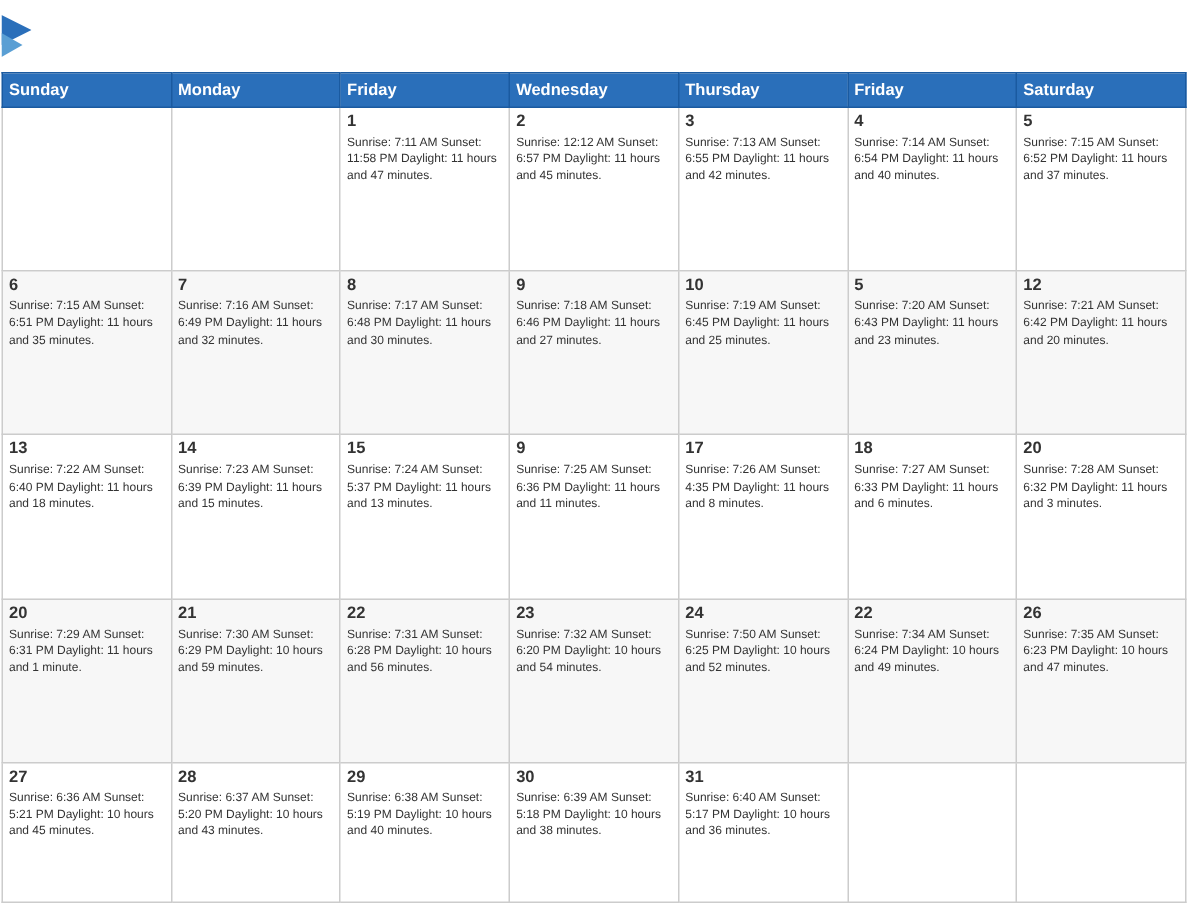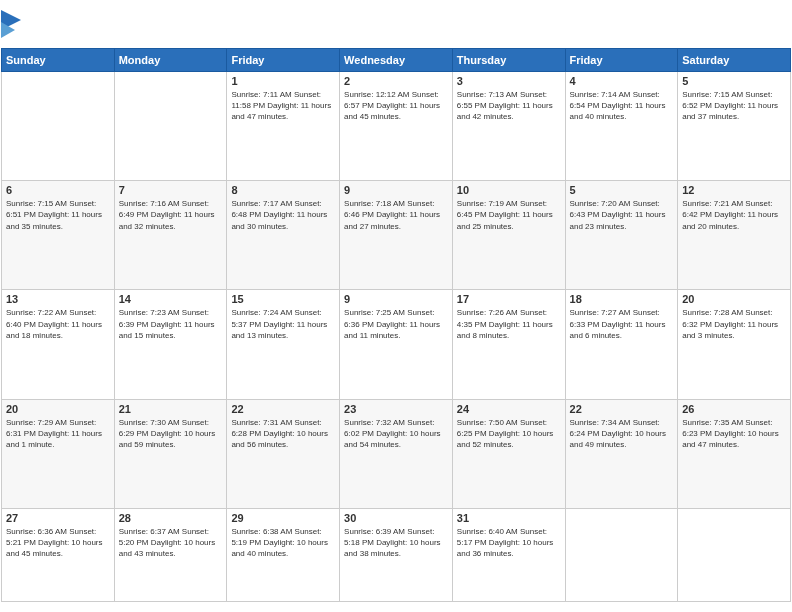--- a/index.html
+++ b/index.html
@@ -272,21 +272,21 @@
           </td>
           <td>
             <span class="day-num">22</span>
             <div class="cell-info">Sunrise: 7:31 AM
 Sunset: 6:28 PM
 Daylight: 10 hours and 56 minutes.</div>
           </td>
           <td>
             <span class="day-num">23</span>
             <div class="cell-info">Sunrise: 7:32 AM
-Sunset: 6:02 PM
+Sunset: 6:20 PM
 Daylight: 10 hours and 54 minutes.</div>
           </td>
           <td>
             <span class="day-num">24</span>
             <div class="cell-info">Sunrise: 7:50 AM
 Sunset: 6:25 PM
 Daylight: 10 hours and 52 minutes.</div>
           </td>
           <td>
             <span class="day-num">22</span>

